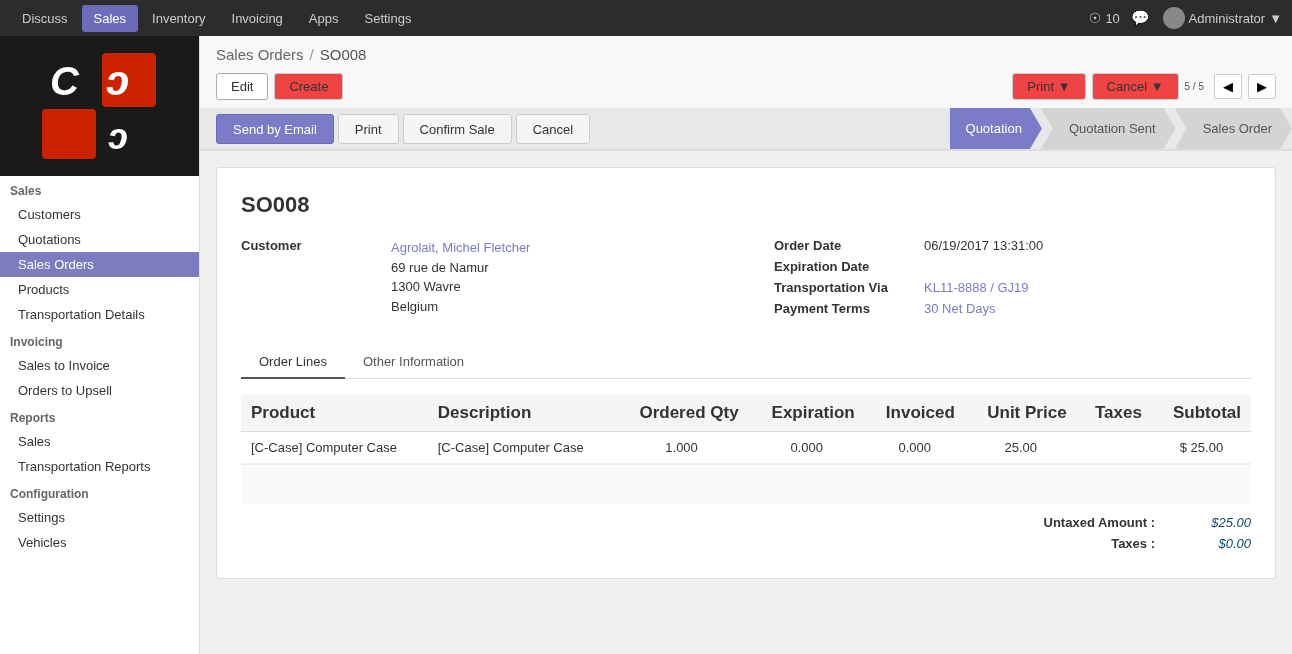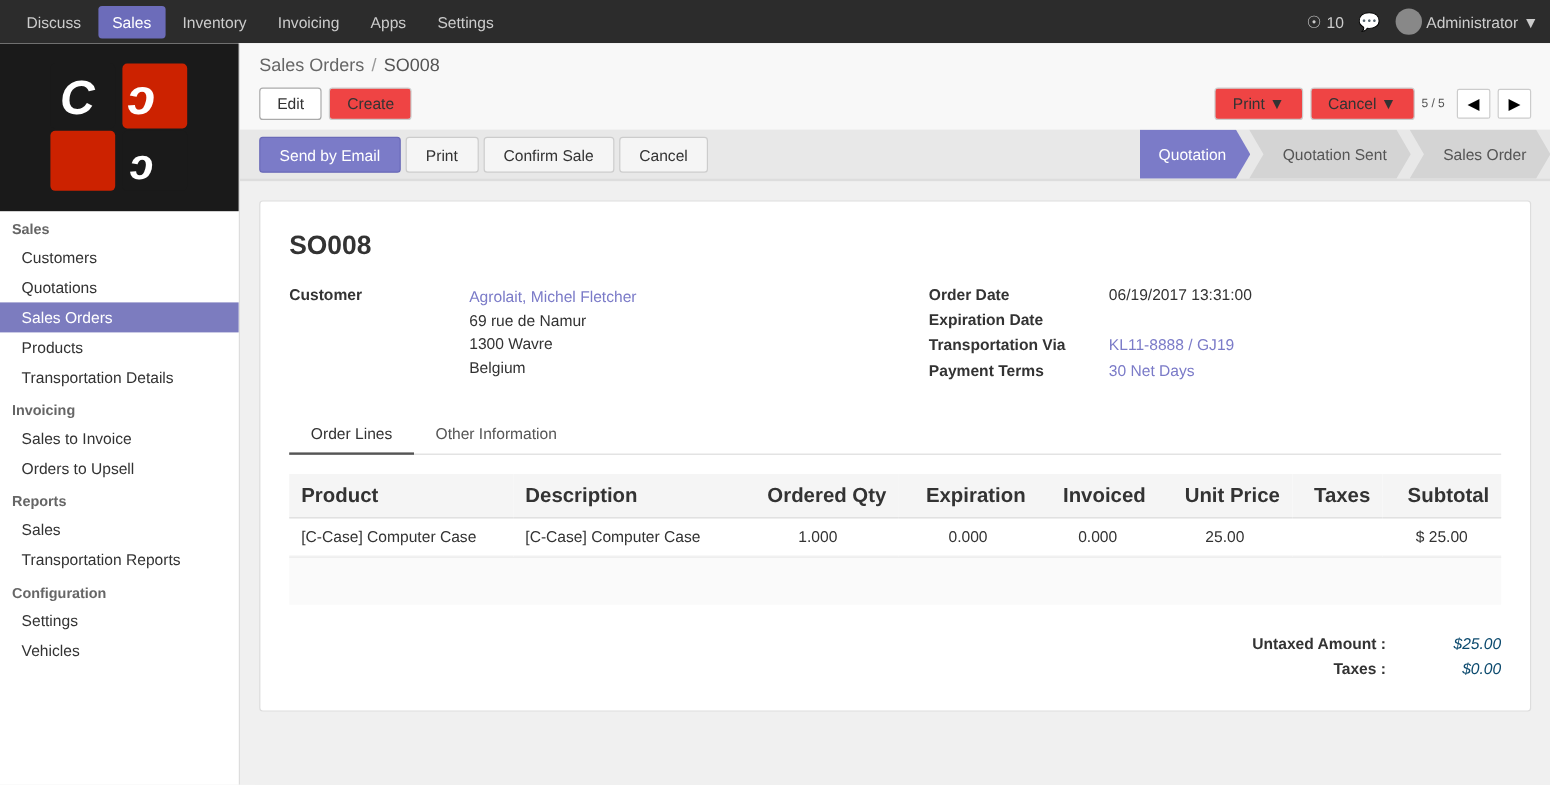--- a/index.html
+++ b/index.html
@@ -414,21 +414,21 @@
             <td class="right">0.000</td>
             <td class="right">25.00</td>
             <td class="right"></td>
             <td class="right">$ 25.00</td>
           </tr>
         </tbody>
       </table>
 
       <div style="height: 40px; border-top: 1px solid #eee; background: #fafafa; margin-top: 0;"></div>
 
-      <div style="margin-top: 22px; display: flex; justify-content: flex-end;">
+      <div style="margin-top: 8px; display: flex; justify-content: flex-end;">
         <div>
           <div class="totals-row">
             <span class="totals-label">Untaxed Amount :</span>
             <span class="totals-value">$25.00</span>
           </div>
           <div class="totals-row">
             <span class="totals-label">Taxes :</span>
             <span class="totals-value">$0.00</span>
           </div>
         </div>

